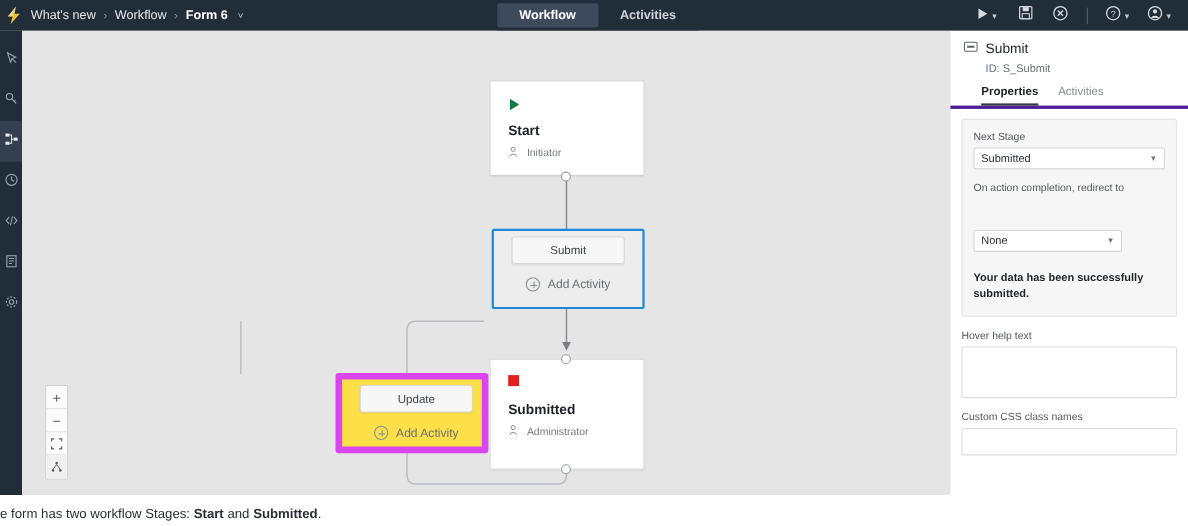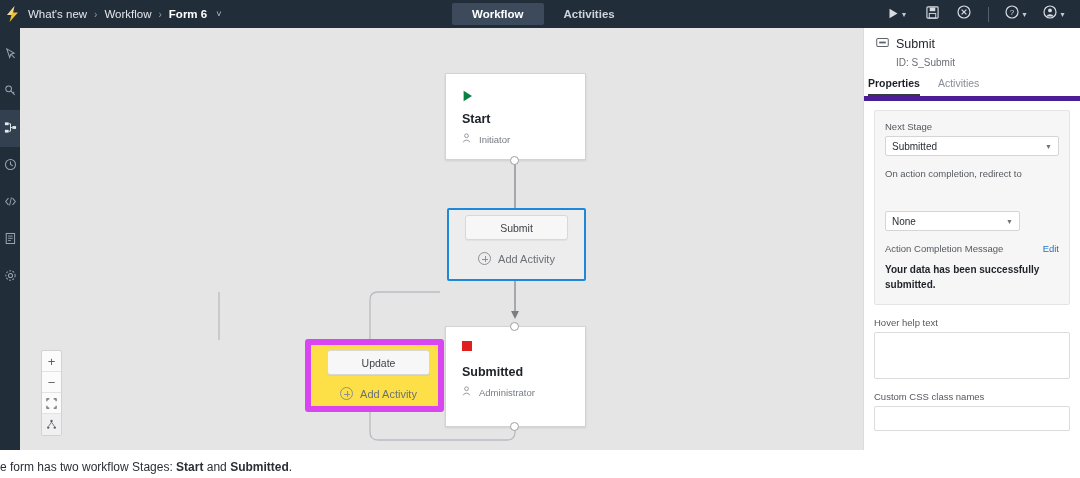--- a/index.html
+++ b/index.html
@@ -128,22 +128,22 @@
     position: absolute; left: 863px; top: 28px; width: 217px; height: 422px;
     background: #ffffff; border-left: 1px solid #dcdcdc;
   }
   .panel-head { padding: 9px 12px 0 12px; }
   .panel-title {
     display: flex; align-items: center; gap: 7px;
     font-size: 12.5px; color: #23272c;
   }
   .panel-id { font-size: 10px; color: #6a6f76; margin: 6px 0 0 20px; }
   .panel-tabs {
-    display: flex; gap: 18px; padding: 0 4px; margin-top: 9px;
-    border-bottom: 5px solid #4c1d95;
+    display: flex; gap: 18px; padding: 0 28px; margin-top: 9px;
+    border-bottom: 3px solid #4c1d95;
   }
   .ptab { font-size: 10.5px; color: #8a8f96; padding-bottom: 5px; }
   .ptab.active { color: #1d2126; font-weight: bold; border-bottom: 2px solid #333a42; }
 
   .panel-body { padding: 9px 10px; }
   .card {
     background: #f6f6f6; border: 1px solid #e4e4e4; border-radius: 2px;
     padding: 10px 10px 12px 10px;
   }
   .flabel { font-size: 9.5px; color: #54585e; margin-bottom: 4px; }
@@ -446,24 +446,20 @@
         <div class="gap"></div>
 
         <div class="flabel">On action completion, redirect to</div>
         <div class="select sel-narrow">
           <span>None</span>
           <span class="dcaret">▼</span>
         </div>
 
         <div class="gap"></div>
 
-        <div class="flabel-row">
-          <span class="flabel">Action Completion Message</span>
-          <span class="link">Edit</span>
-        </div>
         <div class="msg">Your data has been successfully submitted.</div>
       </div>
 
       <div class="gap"></div>
 
       <div class="sec" style="padding:0;">
         <div class="flabel">Hover help text</div>
         <div class="textarea"></div>
       </div>
 

